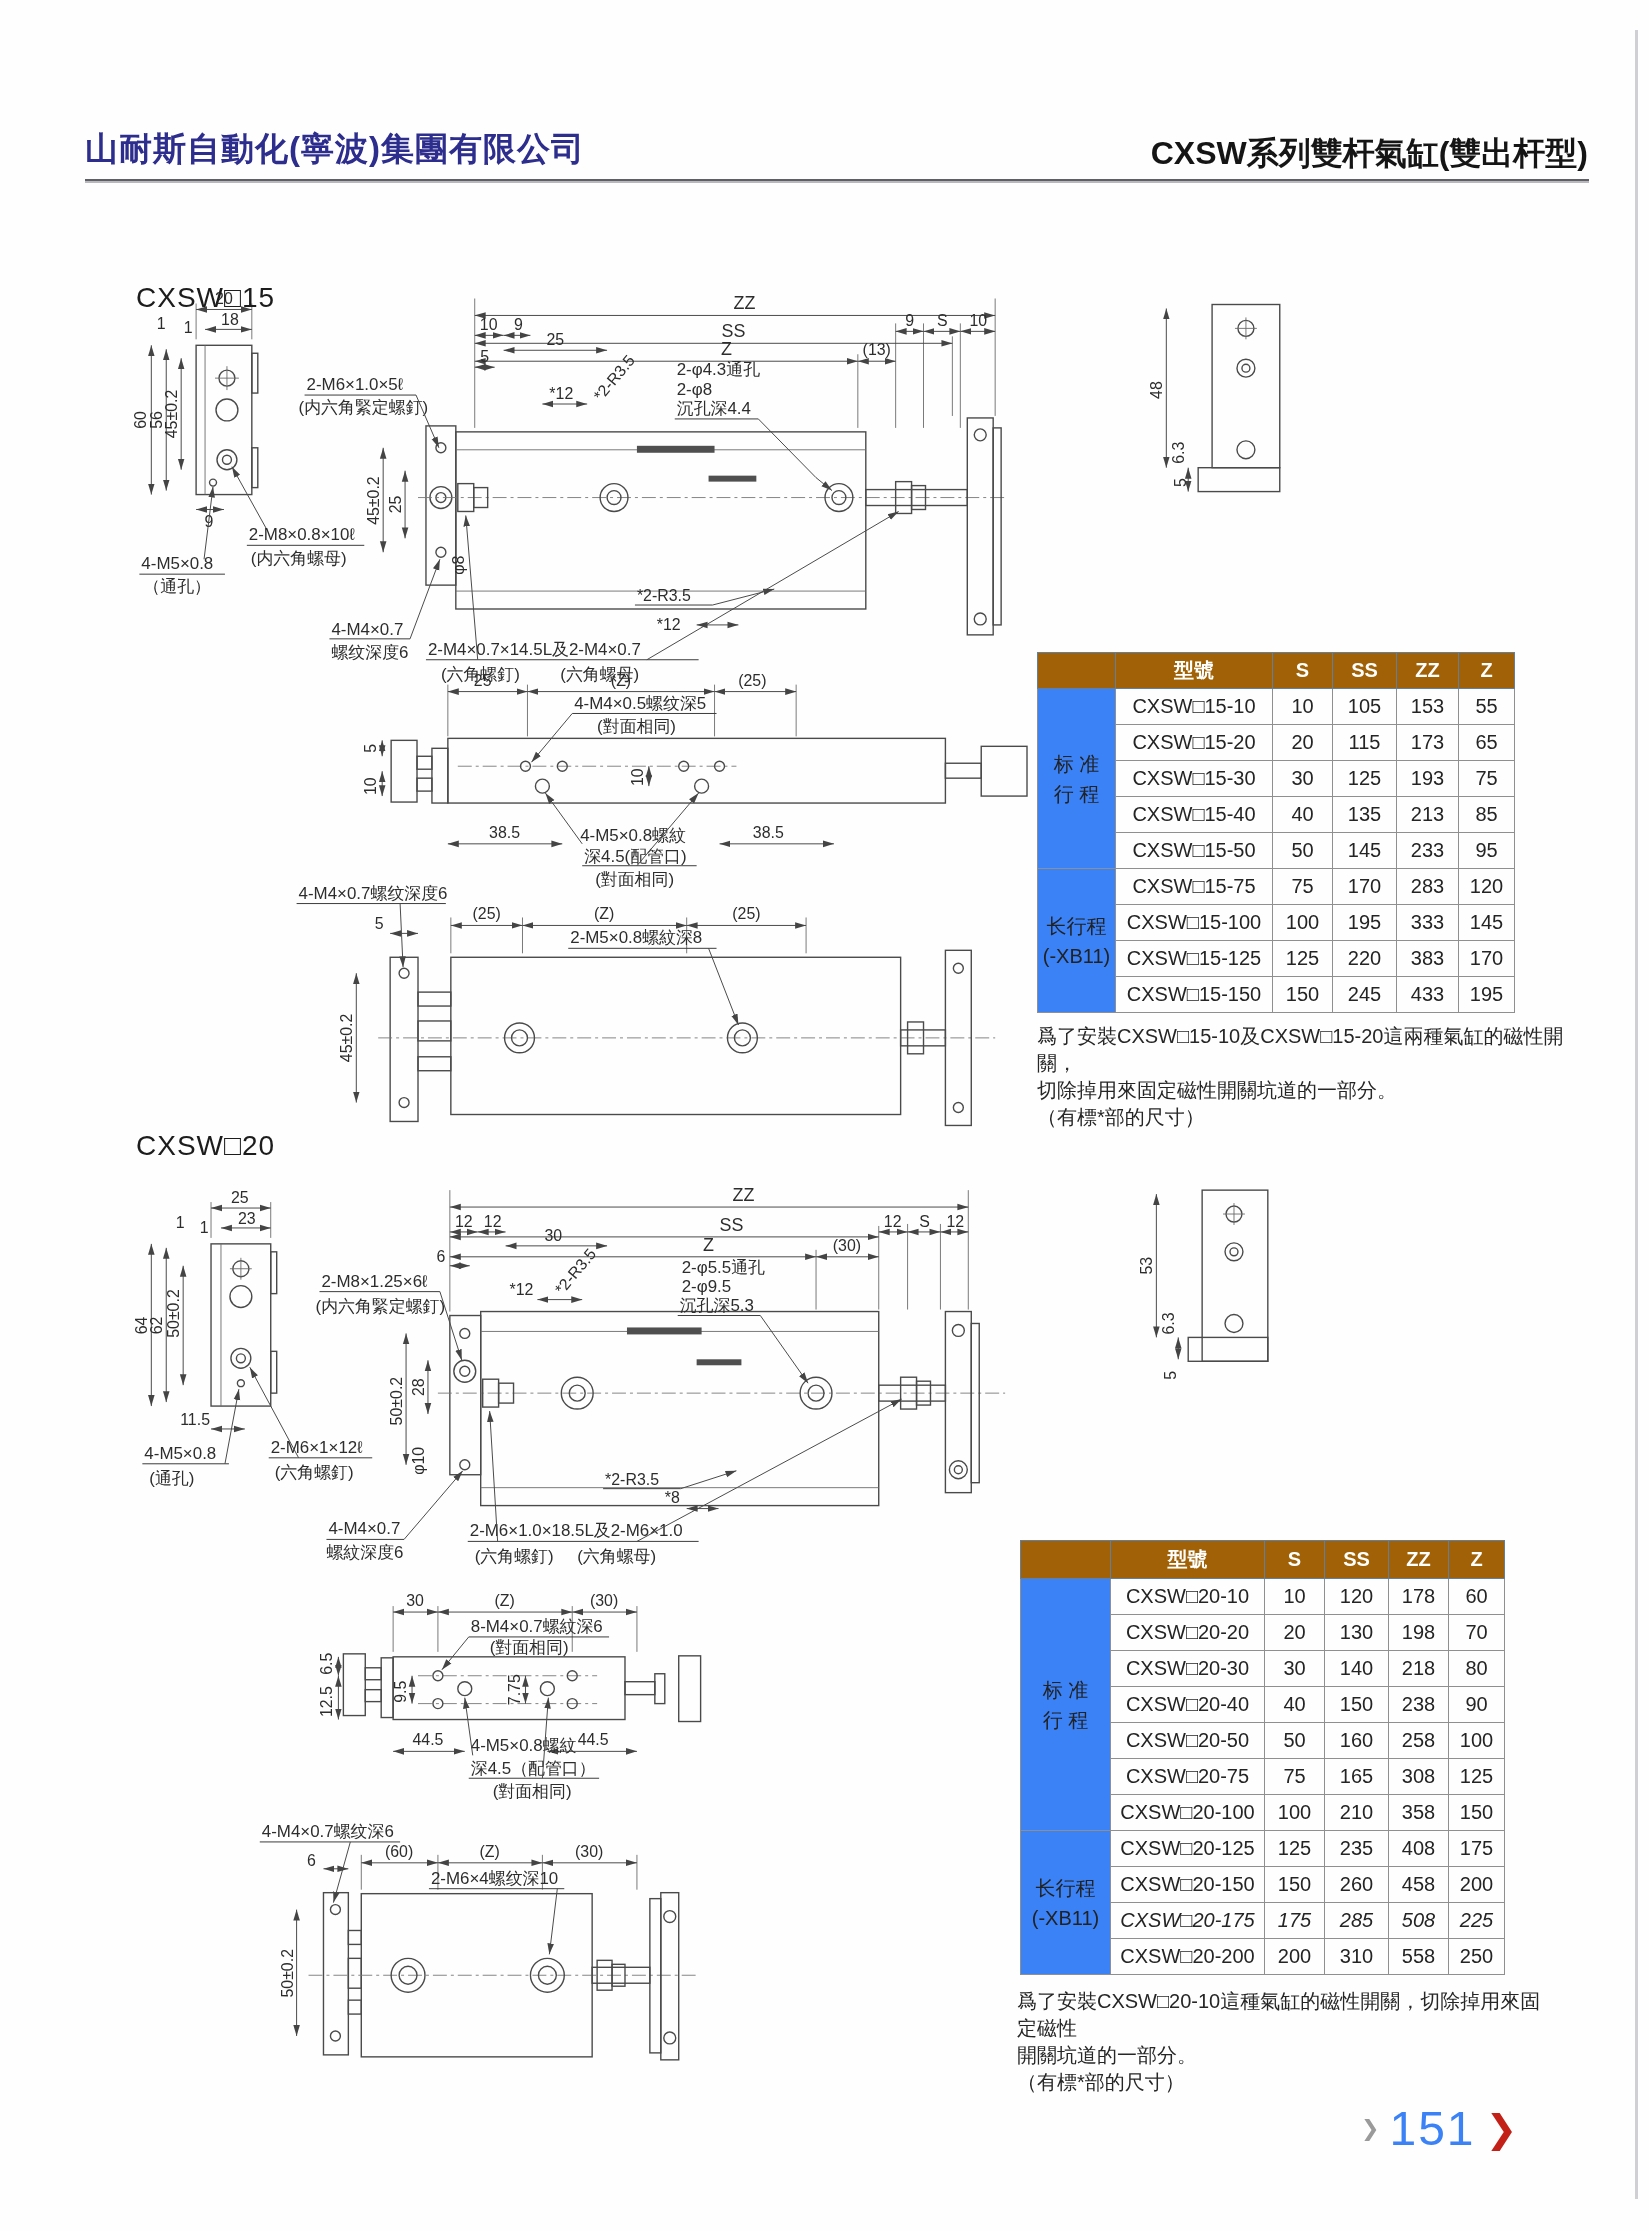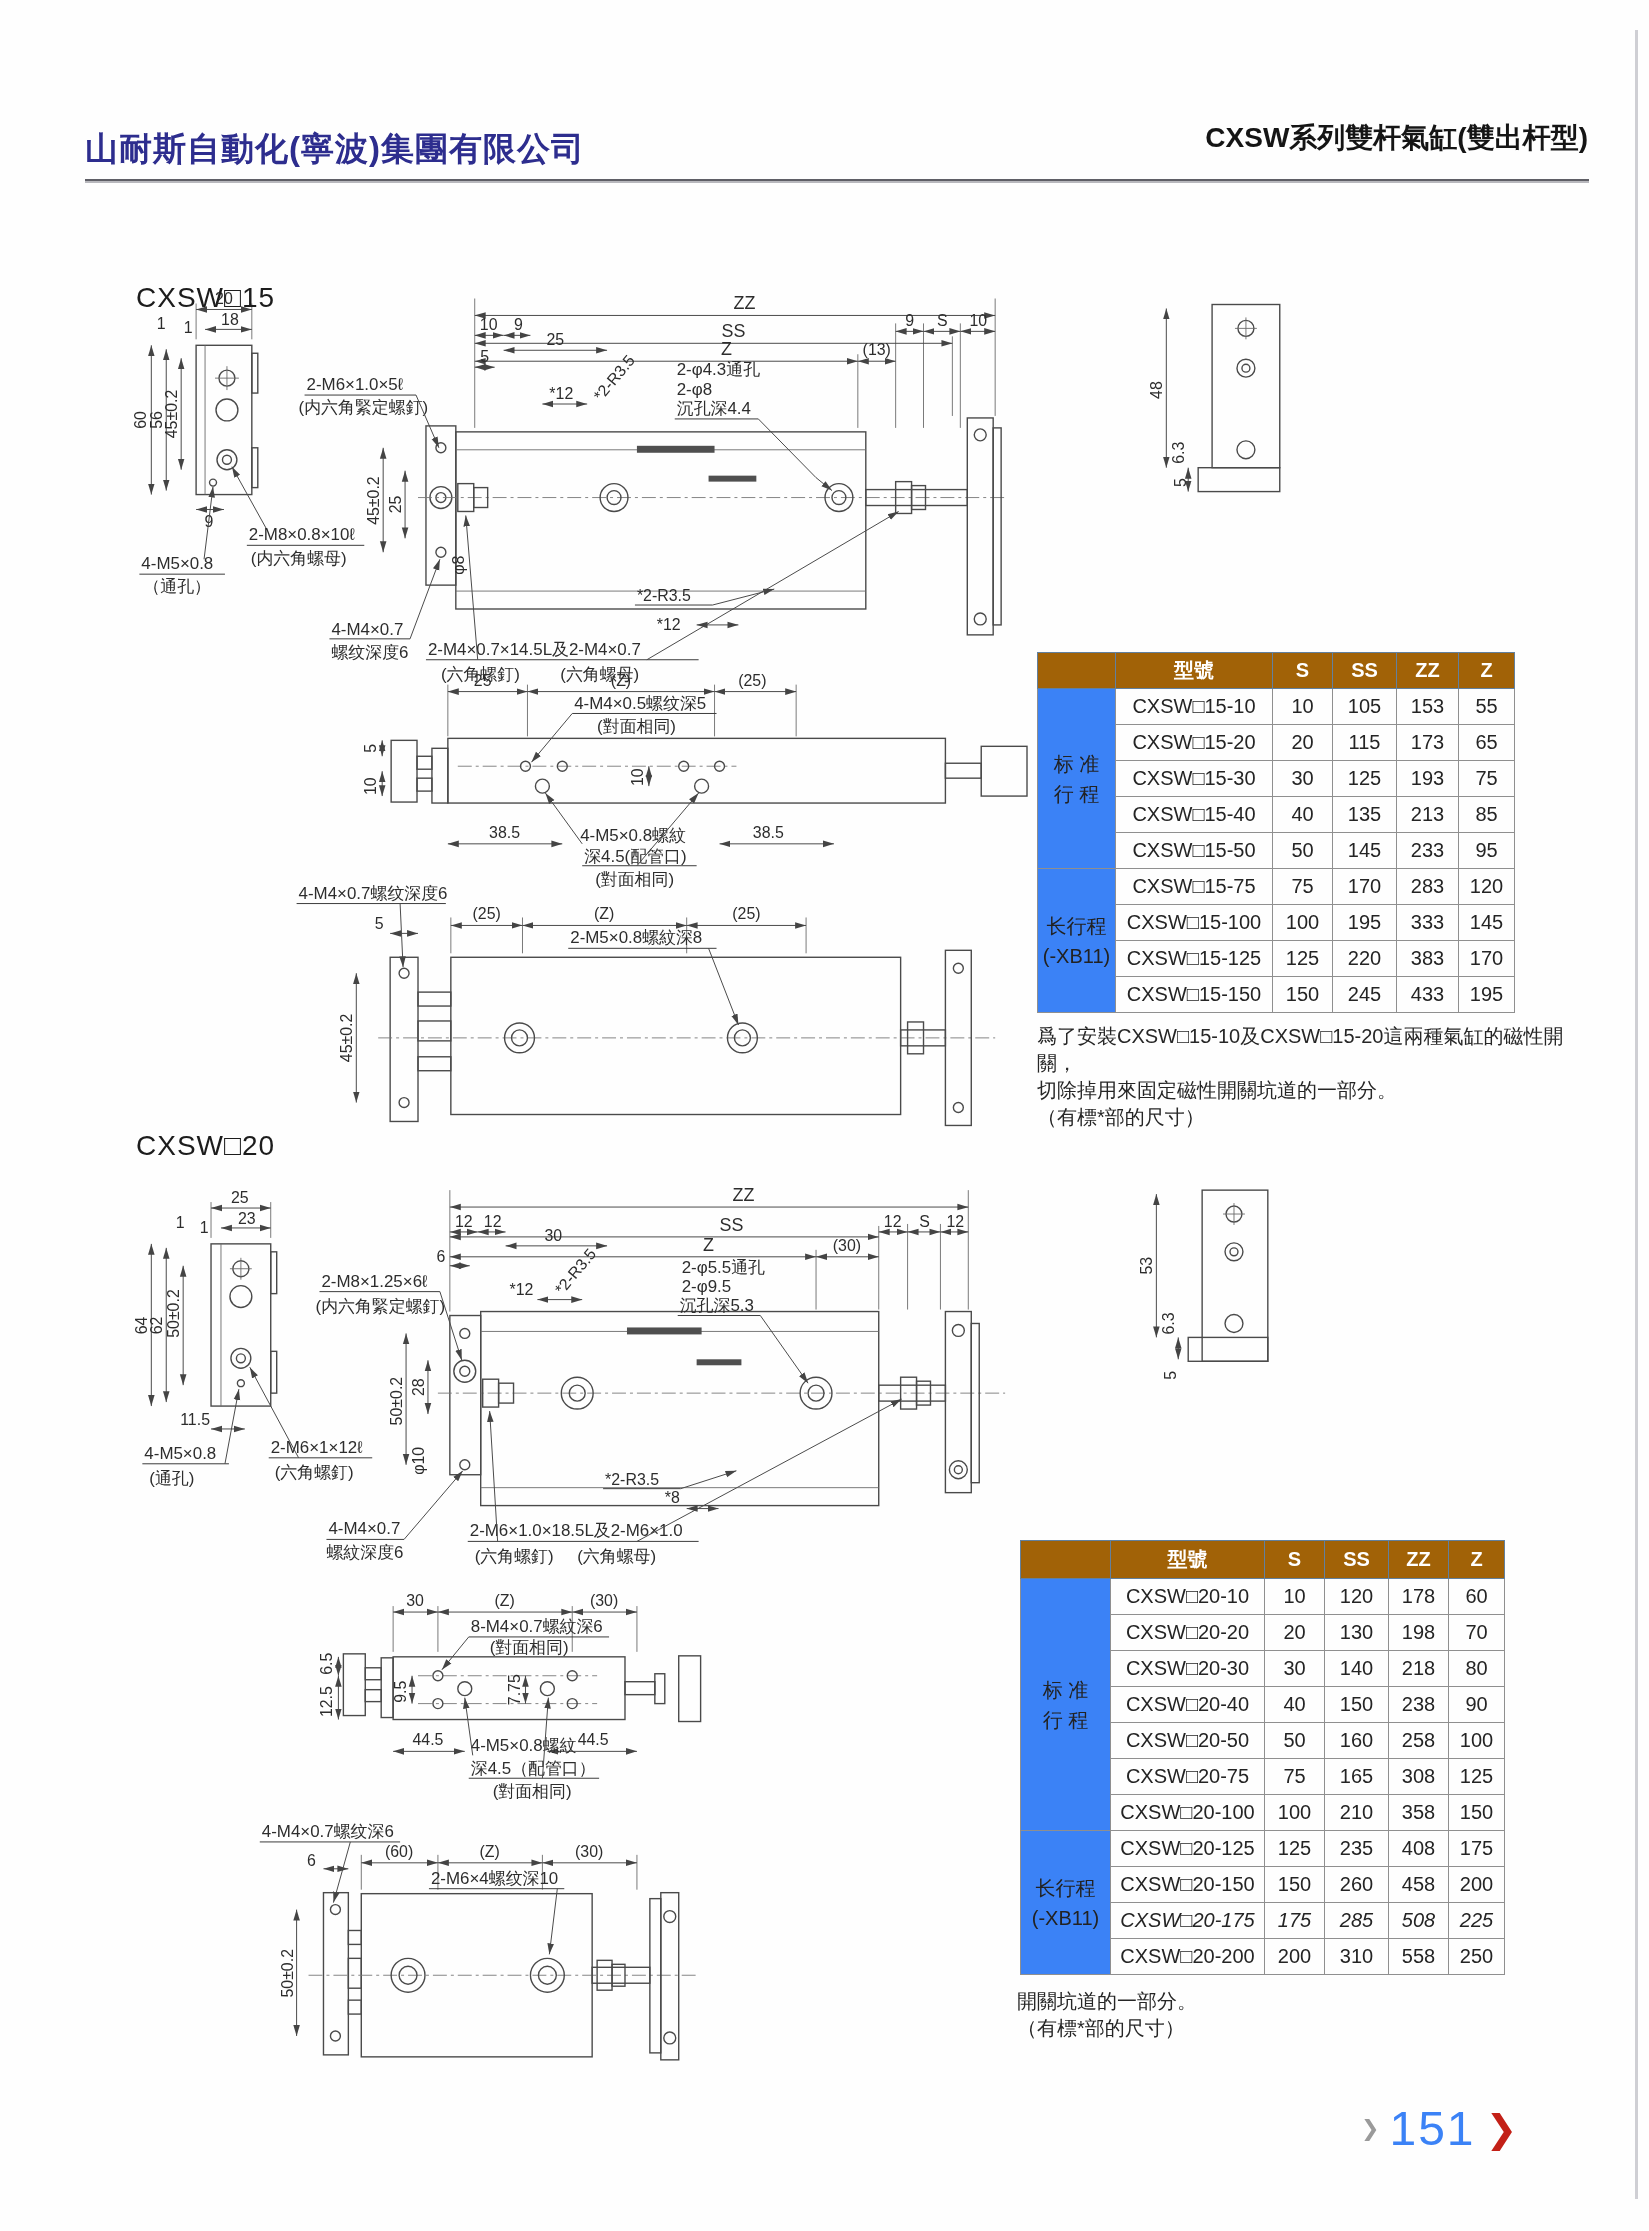--- a/index.html
+++ b/index.html
@@ -1,20 +1,20 @@
 <!DOCTYPE html>
 <html><head>
 <meta charset="utf-8">
 <style>
   html,body{margin:0;padding:0;background:#ffffff;}
   #page{position:relative;width:1650px;height:2232px;background:#fefefe;outline:1px solid #dcdcdc;
         font-family:"Liberation Sans","DejaVu Sans",sans-serif;overflow:hidden;}
   .abs{position:absolute;}
   .hdr-left{left:85px;top:127px;font-size:33px;font-weight:bold;color:#2d2d8e;letter-spacing:1px;}
-  .hdr-right{right:62px;top:119px;font-size:28px;font-weight:600;color:#151515;}
+  .hdr-right{right:62px;top:132px;font-size:32px;font-weight:600;color:#151515;}
   .hdr-rule{left:85px;top:179px;width:1504px;height:4px;background:linear-gradient(#5f5f66 55%,#b8b8bd 55%);}
   .sec-title{font-size:28px;color:#1c1c1c;letter-spacing:1px;}
   svg text{fill:#2d2d2d;font-family:"Liberation Sans","DejaVu Sans",sans-serif;font-size:16px;}
   svg .cjk{font-size:17px;}
   svg .big{font-size:18px;}
   .out{fill:none;stroke:#4a4a4a;stroke-width:1.4;}
   .thin{fill:none;stroke:#6a6a6a;stroke-width:0.9;}
   .dim{stroke:#4a4a4a;stroke-width:1;fill:none;}
   .ld{stroke:#4a4a4a;stroke-width:1;fill:none;}
   .u{stroke:#3a3a3a;stroke-width:1;}
@@ -702,20 +702,21 @@
           <td>CXSW□20-200</td>
           <td>200</td>
           <td>310</td>
           <td>558</td>
           <td>250</td>
         </tr>
     </tbody>
   </table>
 
   <div class="abs note" style="left:1017px;top:1988px;width:537px;">
+    <div>爲了安裝CXSW□20-10這種氣缸的磁性開關，切除掉用來固定磁性</div>
     <div>開關坑道的一部分。</div>
     <div>（有標*部的尺寸）</div>
   </div>
 
   <div class="abs footer" style="left:1361px;top:2101px;">
     <span class="chev-gray">❯</span>
     <span class="pageno">151</span>
     <span class="chev-red">❯</span>
   </div>
 

